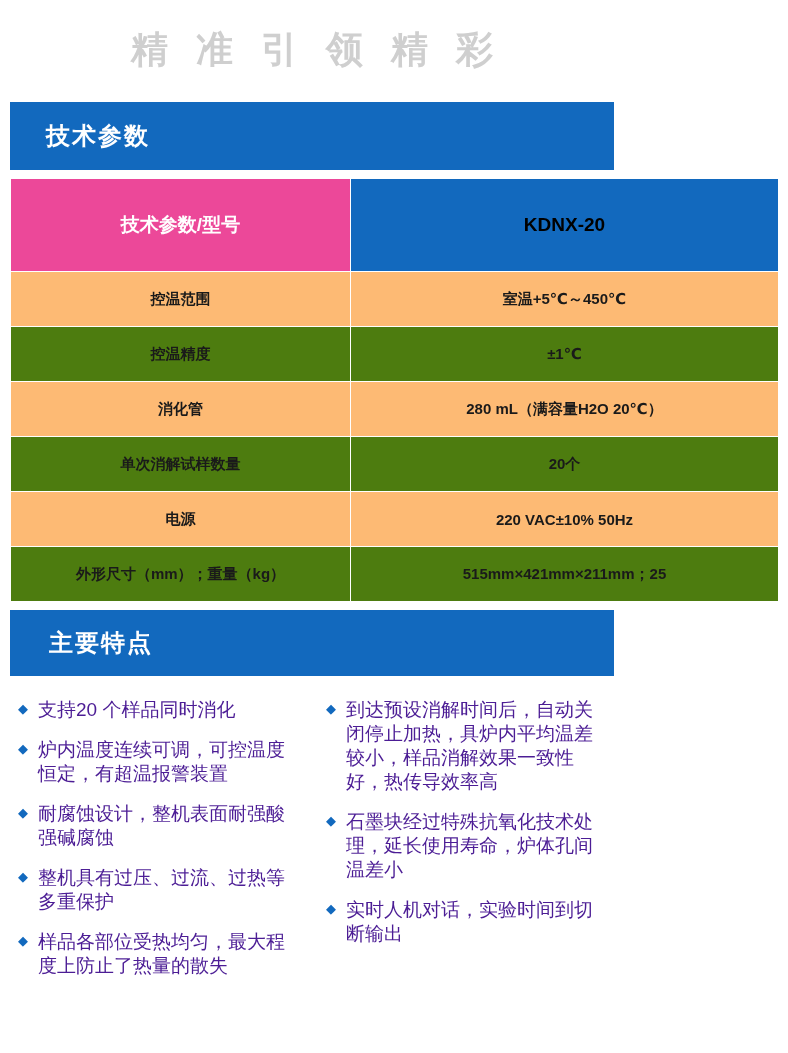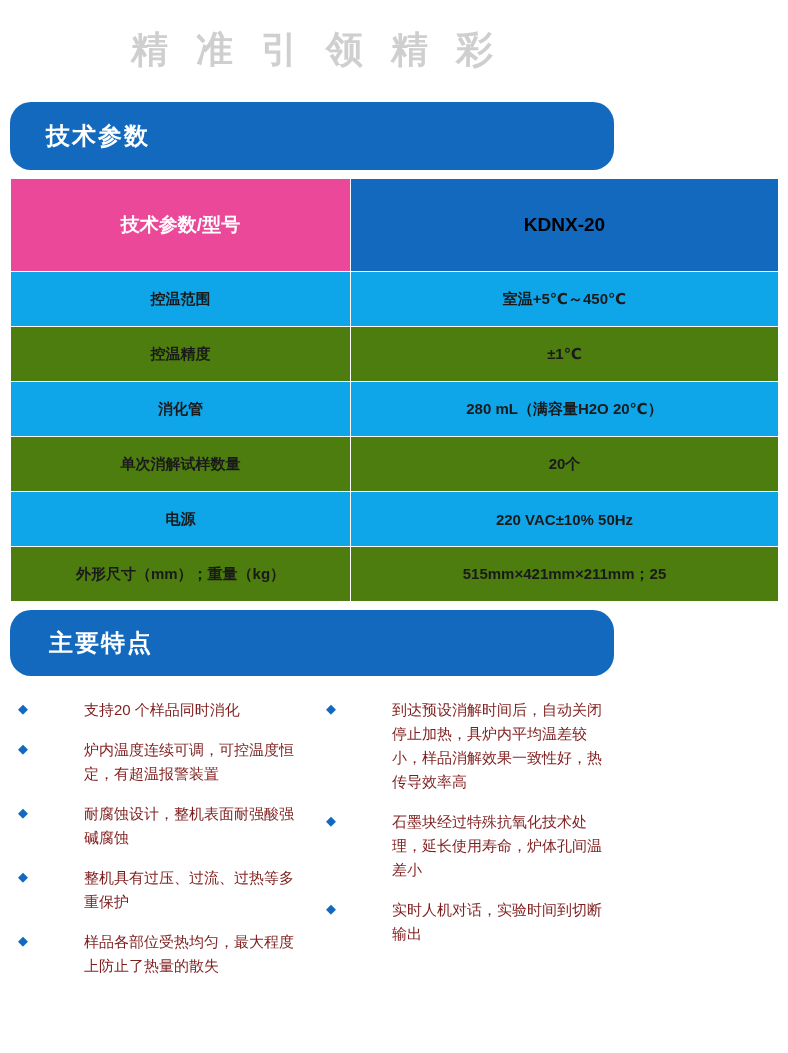--- a/index.html
+++ b/index.html
@@ -38,21 +38,20 @@
   
   .section-bar {
     background: #1269be;
     color: #ffffff;
     font-size: 24px;
     font-weight: bold;
     letter-spacing: 2px;
     padding: 16px 0 16px 36px;
     margin: 0 10px;
     box-sizing: border-box;
-    border-radius: 21px;
   }
   .section-bar.first { margin-top: 2px; height: 68px; line-height: 36px; }
   .section-bar.second { height: 66px; line-height: 34px; padding-left: 39px; }
 
   
   .spec-table {
     width: 768px;
     margin: 8px 10px 8px 10px;
     border-collapse: collapse;
     table-layout: fixed;
@@ -73,21 +72,21 @@
     color: #ffffff;
     font-size: 19px;
     height: 92px;
   }
   .spec-table th.head-right {
     background: #1269be;
     color: #000000;
     font-size: 19px;
     height: 92px;
   }
-  .row-light td { background: #0ea5e9; }
+  .row-light td { background: #fdba74; }
   .row-dark td { background: #4d7c0f; }
 
   
   .features {
     display: flex;
     padding: 22px 18px 0 18px;
     box-sizing: border-box;
   }
   .feat-col {
     width: 50%;
@@ -101,24 +100,23 @@
     margin-bottom: 16px;
   }
   .feat-marker {
     color: #1269be;
     font-size: 13px;
     line-height: 22px;
     margin-right: 10px;
     flex: 0 0 auto;
   }
   .feat-text {
-    font-size: 15px;
+    font-size: 19px;
     line-height: 24px;
-    color: #7f1d1d;
-    margin-left: 46px;
+    color: #4c1d95;
   }
 </style>
 </head>
 <body>
 
 <div class="page">
 
   <div class="headline">精准引领精彩</div>
 
   <div class="section-bar first">技术参数</div>

